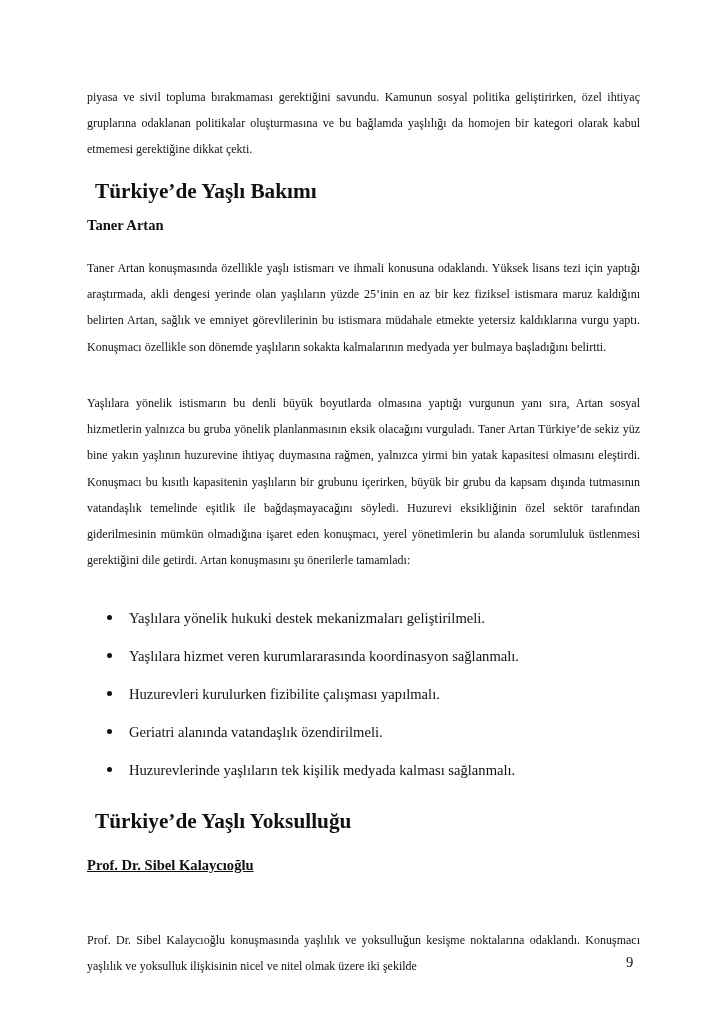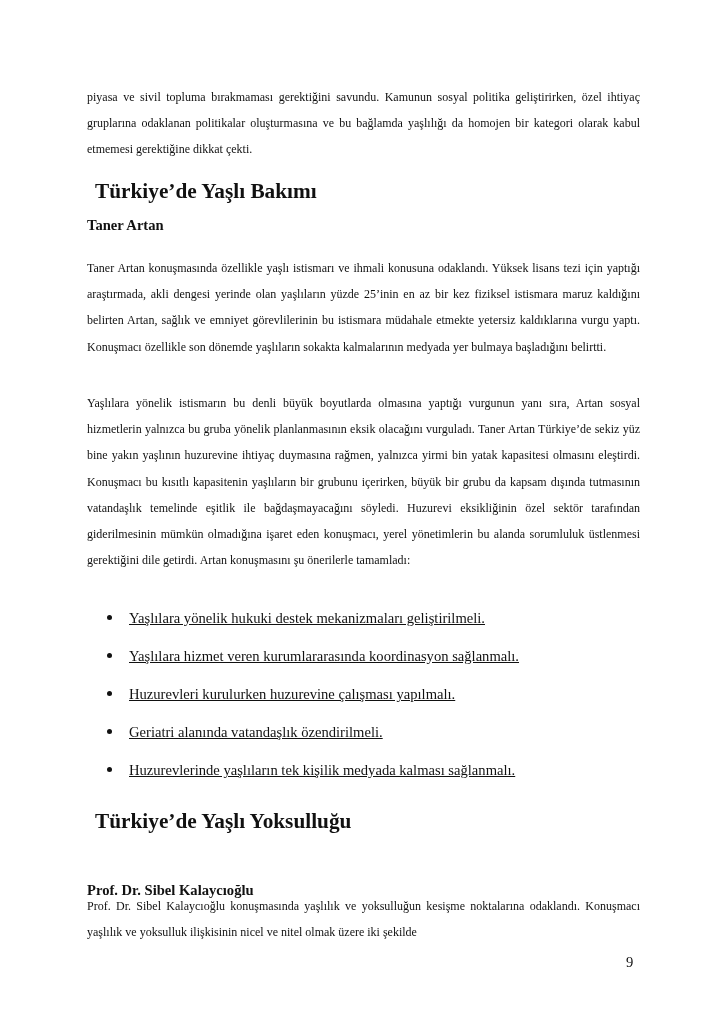--- a/index.html
+++ b/index.html
@@ -69,21 +69,20 @@
       top: 7px;
       width: 5px;
       height: 5px;
       border-radius: 50%;
       background: #111111;
     }
     .bullet-text {
       position: absolute;
       left: 42px;
       top: 0;
-      text-decoration: underline;
     }
     .page-number {
       position: absolute;
       left: 626px;
       top: 952px;
       font-size: 14.6px;
       line-height: 20px;
     }
   </style>
 </head>
@@ -105,33 +104,33 @@
     <li class="bullet-item" style="top:608px;">
       <span class="bullet-dot"></span>
       <span class="bullet-text">Yaşlılara yönelik hukuki destek mekanizmaları geliştirilmeli.</span>
     </li>
     <li class="bullet-item" style="top:646px;">
       <span class="bullet-dot"></span>
       <span class="bullet-text">Yaşlılara hizmet veren kurumlararasında koordinasyon sağlanmalı.</span>
     </li>
     <li class="bullet-item" style="top:684px;">
       <span class="bullet-dot"></span>
-      <span class="bullet-text">Huzurevleri kurulurken huzurevine çalışması yapılmalı.</span>
+      <span class="bullet-text">Huzurevleri kurulurken fizibilite çalışması yapılmalı.</span>
     </li>
     <li class="bullet-item" style="top:722px;">
       <span class="bullet-dot"></span>
       <span class="bullet-text">Geriatri alanında vatandaşlık özendirilmeli.</span>
     </li>
     <li class="bullet-item" style="top:760px;">
       <span class="bullet-dot"></span>
       <span class="bullet-text">Huzurevlerinde yaşlıların tek kişilik medyada kalması sağlanmalı.</span>
     </li>
   </ul>
 
   <h1 class="h1" style="top:800px;">Türkiye’de Yaşlı Yoksulluğu</h1>
 
-  <h2 class="h2" style="top:880px;">Prof. Dr. Sibel Kalaycıoğlu</h2>
+  <h2 class="h2" style="top:855px;text-decoration:underline;">Prof. Dr. Sibel Kalaycıoğlu</h2>
 
-  <p class="para" style="top:893px;">Prof. Dr. Sibel Kalaycıoğlu konuşmasında yaşlılık ve yoksulluğun kesişme noktalarına odaklandı. Konuşmacı yaşlılık ve yoksulluk ilişkisinin nicel ve nitel olmak üzere iki şekilde</p>
+  <p class="para" style="top:927px;">Prof. Dr. Sibel Kalaycıoğlu konuşmasında yaşlılık ve yoksulluğun kesişme noktalarına odaklandı. Konuşmacı yaşlılık ve yoksulluk ilişkisinin nicel ve nitel olmak üzere iki şekilde</p>
 
 </div>
 
 <div class="page-number">9</div>
 
 </body></html>

